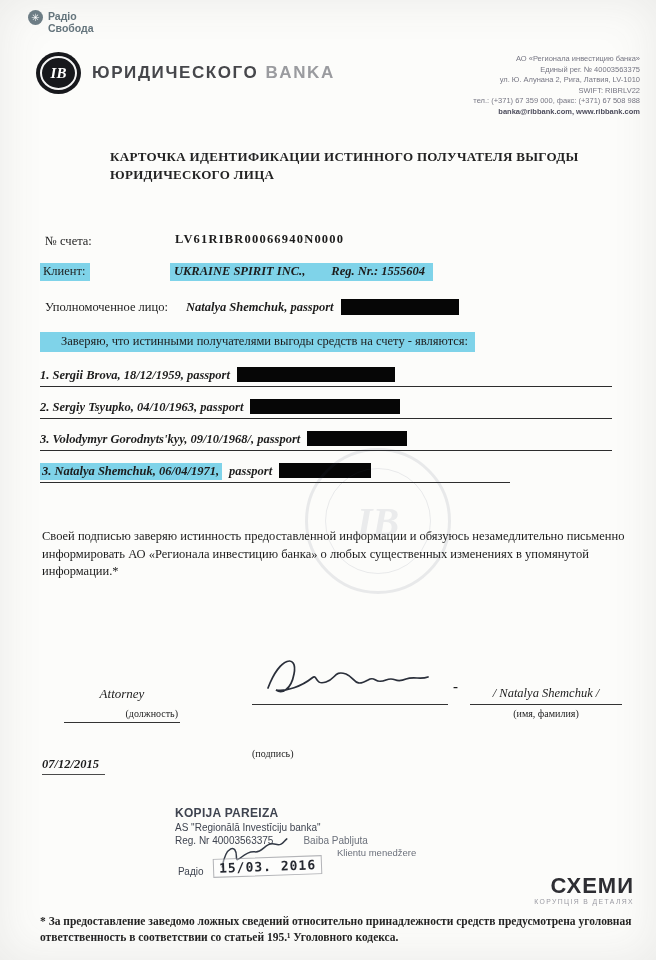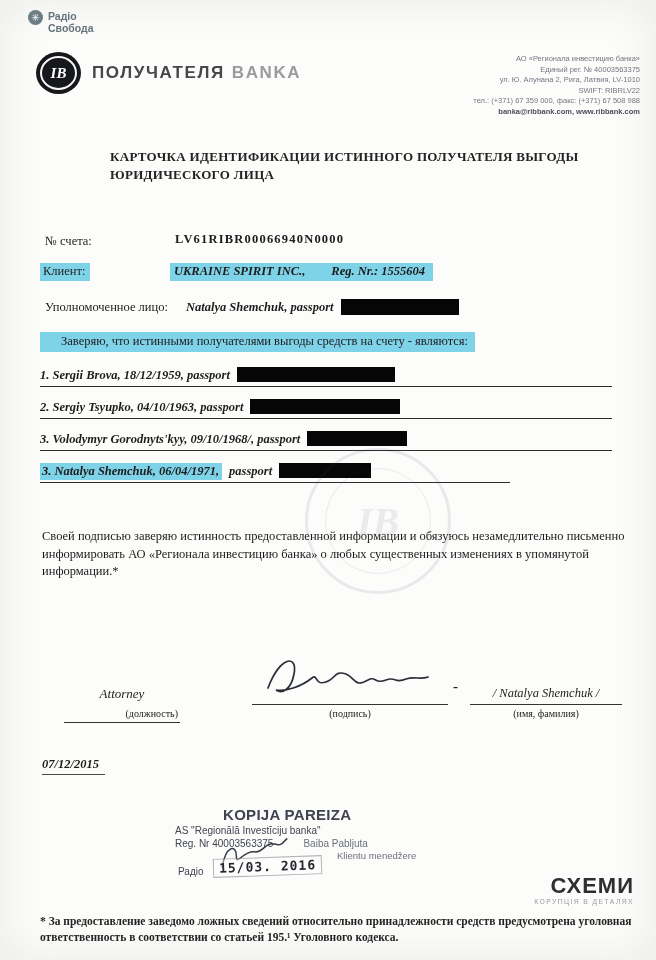--- a/index.html
+++ b/index.html
@@ -61,31 +61,31 @@
     display:flex;align-items:center;justify-content:center;
     font-size:40px;font-weight:bold;font-style:italic;color:rgba(60,70,95,0.09);}
   
   .statement{position:absolute;left:42px;top:528px;width:596px;font-size:12.5px;line-height:17.5px;}
   
   .sig-pos{position:absolute;left:64px;top:686px;width:116px;text-align:center;
     border-bottom:1.2px solid #333;padding-bottom:20px;font-style:italic;font-size:13px;}
   .sig-pos-label{position:absolute;left:62px;top:708px;width:116px;text-align:right;font-size:10px;}
   .sig-script{position:absolute;left:262px;top:648px;}
   .sig-mid-line{position:absolute;left:252px;top:704px;width:196px;border-bottom:1.2px solid #333;}
-  .sig-mid-label{position:absolute;left:252px;top:708px;width:196px;text-align:center;font-size:10px;}
+  .sig-mid-label{position:absolute;left:252px;top:748px;width:196px;font-size:10px;}
   .sig-dash{position:absolute;left:453px;top:678px;font-size:15px;font-weight:bold;}
   .sig-name{position:absolute;left:470px;top:686px;width:152px;text-align:center;
     border-bottom:1.2px solid #333;padding-bottom:3px;font-style:italic;font-size:12.5px;}
   .sig-name-label{position:absolute;left:470px;top:708px;width:152px;text-align:center;font-size:10px;}
   
   .doc-date{position:absolute;left:42px;top:757px;font-weight:bold;font-style:italic;font-size:12.5px;
     border-bottom:1.2px solid #4a4a4a;padding:0 6px 2px 0;}
   
   .stamp-block{position:absolute;left:175px;top:806px;font-family:"Liberation Sans",sans-serif;color:#3f4450;}
-  .stamp-l1{font-weight:bold;font-size:15px;letter-spacing:0.3px;margin-left:48px;}
+  .stamp-l1{font-weight:bold;font-size:12px;letter-spacing:0.3px;}
   .stamp-l2{font-size:10px;margin-top:2px;}
   .stamp-l3{font-size:10px;margin-top:2px;display:flex;gap:30px;}
   .stamp-mgr{color:#6b707b;}
   .stamp-l4{font-size:9.5px;color:#6b707b;margin-left:162px;margin-top:1px;}
   .stamp-sig{position:absolute;left:215px;top:836px;transform:rotate(-12deg);}
   .stamp-city{position:absolute;left:178px;top:866px;font-family:"Liberation Sans",sans-serif;font-size:10px;color:#3f4450;}
   .stamp-date{position:absolute;left:213px;top:857px;font-family:"DejaVu Sans Mono",monospace;
     font-weight:bold;font-size:13px;color:#252830;letter-spacing:1px;transform:rotate(-2deg);
     border:1px solid rgba(40,44,55,0.35);padding:1px 5px;background:rgba(255,255,255,0.4);}
   
@@ -107,21 +107,21 @@
       <div>Свобода</div>
     </div>
   </div>
 
   <div class="bank-header">
     <div class="ib-logo">
       <div class="ib-ring"></div>
       <div class="ib-text">IB</div>
     </div>
     <div class="bank-name">
-      <span>ПОЛУЧАТЕЛЯ</span><span class="part2">BANKA</span>
+      <span>ЮРИДИЧЕСКОГО</span><span class="part2">BANKA</span>
     </div>
   </div>
 
   <div class="contact">
     <div>АО «Регионала инвестицию банка»</div>
     <div>Единый рег. № 40003563375</div>
     <div>ул. Ю. Алунана 2, Рига, Латвия, LV-1010</div>
     <div>SWIFT: RIBRLV22</div>
     <div>тел.: (+371) 67 359 000, факс: (+371) 67 508 988</div>
     <div class="line-bold">banka@ribbank.com, www.ribbank.com</div>

